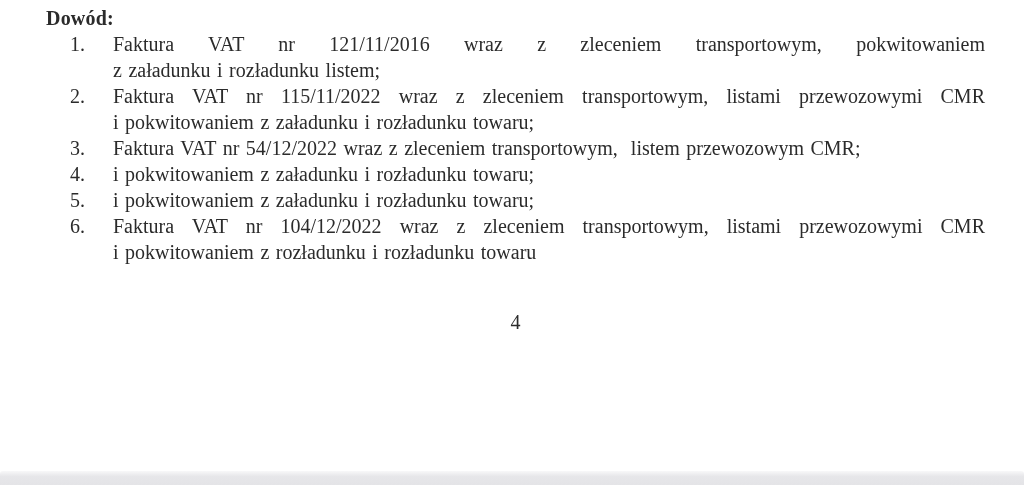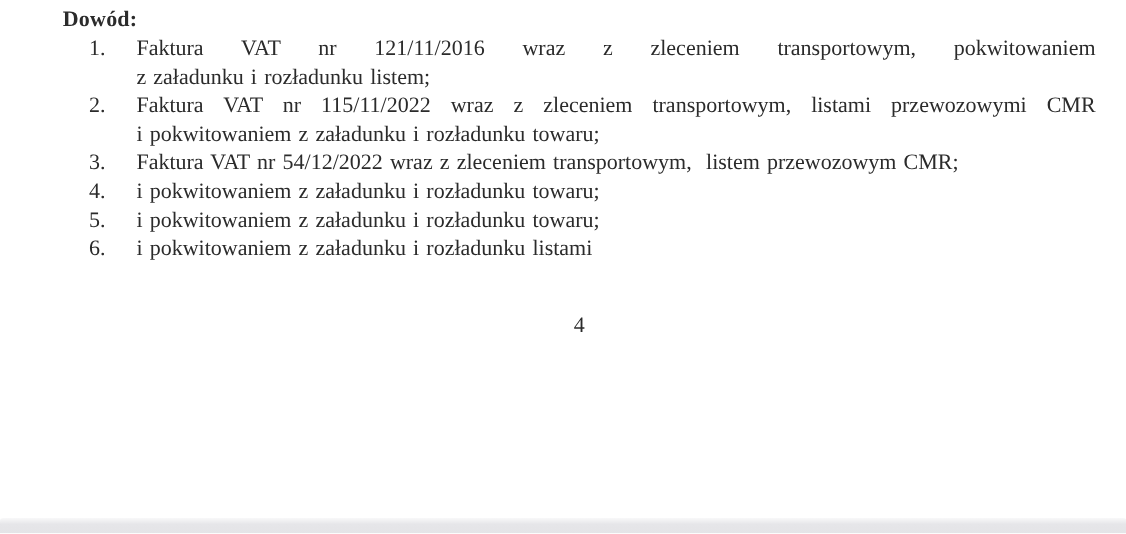--- a/index.html
+++ b/index.html
@@ -12,21 +12,21 @@
     width: 1024px;
     height: 485px;
     background: #ffffff;
     overflow: hidden;
     font-family: "Liberation Serif", "DejaVu Serif", serif;
     color: #2b2b2b;
   }
   .doc {
     position: absolute;
     top: 5px;
-    left: 57px;
+    left: 46px;
     width: 939px;
   }
   .heading {
     font-weight: bold;
     font-size: 20px;
     line-height: 26px;
     letter-spacing: 0.2px;
   }
   .evidence-list {
     margin: 0;
@@ -116,21 +116,22 @@
       <li class="item">
         <span class="num">5.</span>
         <div class="body">
           <div class="ln">i pokwitowaniem z załadunku i rozładunku towaru;</div>
         </div>
       </li>
 
       <li class="item">
         <span class="num">6.</span>
         <div class="body">
-          <div class="ln">i pokwitowaniem z załadunku i rozładunku listami</div>
+          <div class="ln j">Faktura VAT nr 104/12/2022 wraz z zleceniem transportowym, listami przewozowymi CMR</div>
+          <div class="ln">i pokwitowaniem z rozładunku i rozładunku towaru</div>
         </div>
       </li>
 
     </ol>
 
     <div class="page-number">4</div>
   </div>
 
   <div class="bottom-bar"></div>
 </div>

